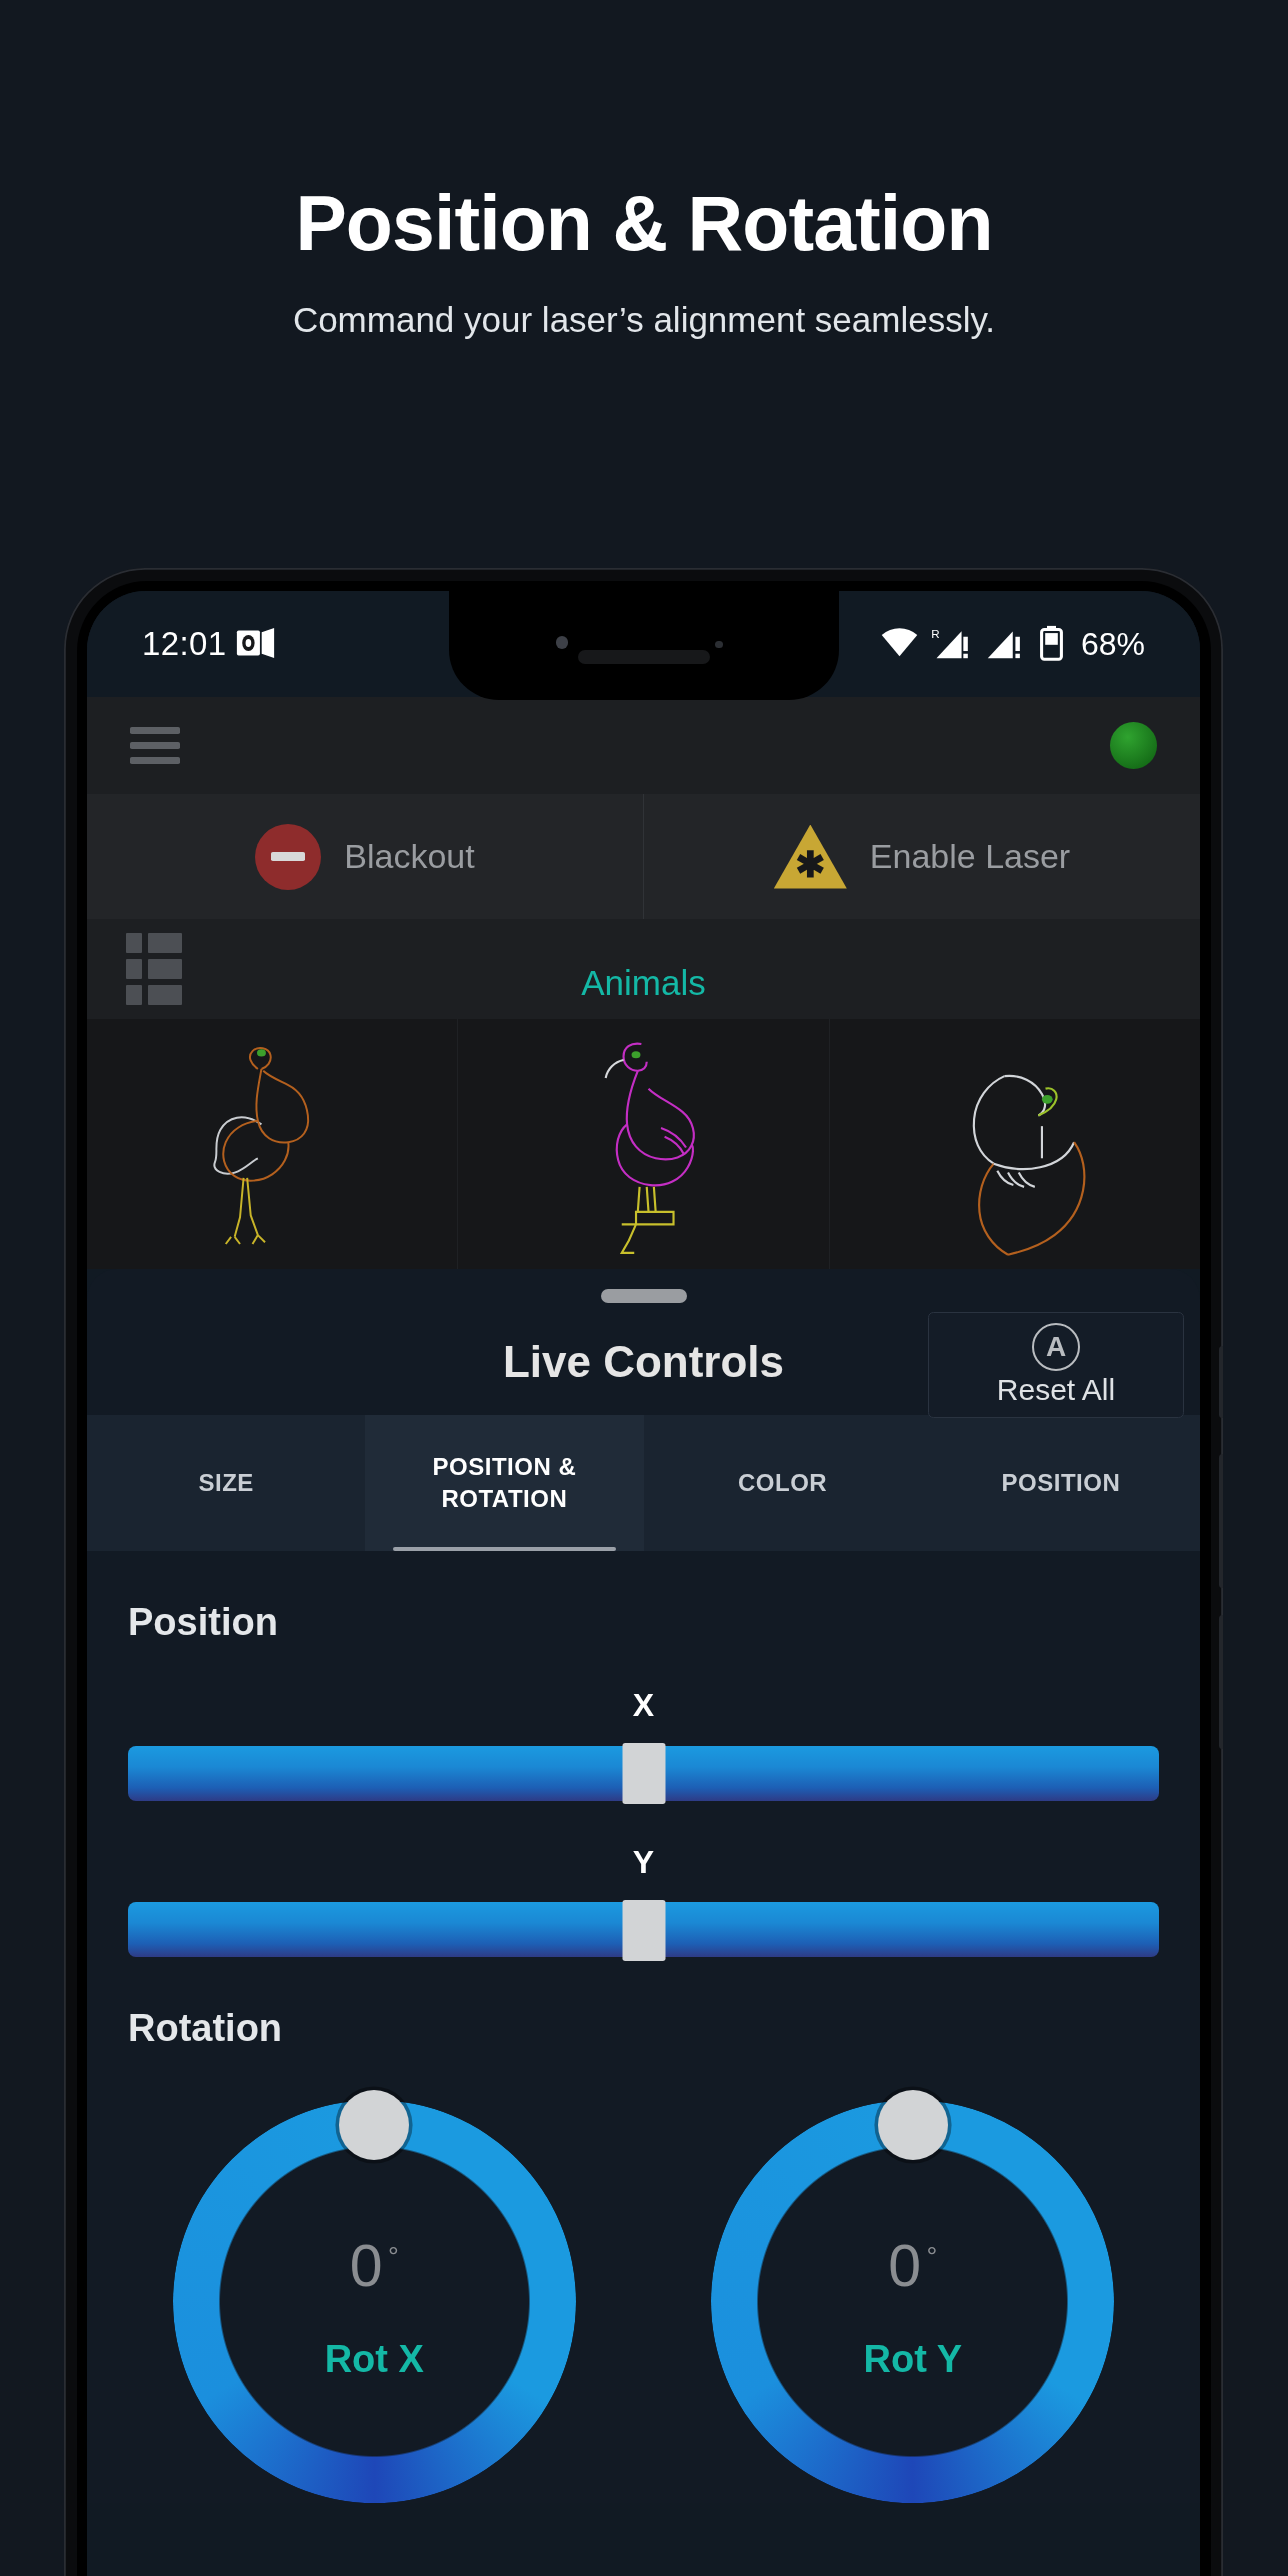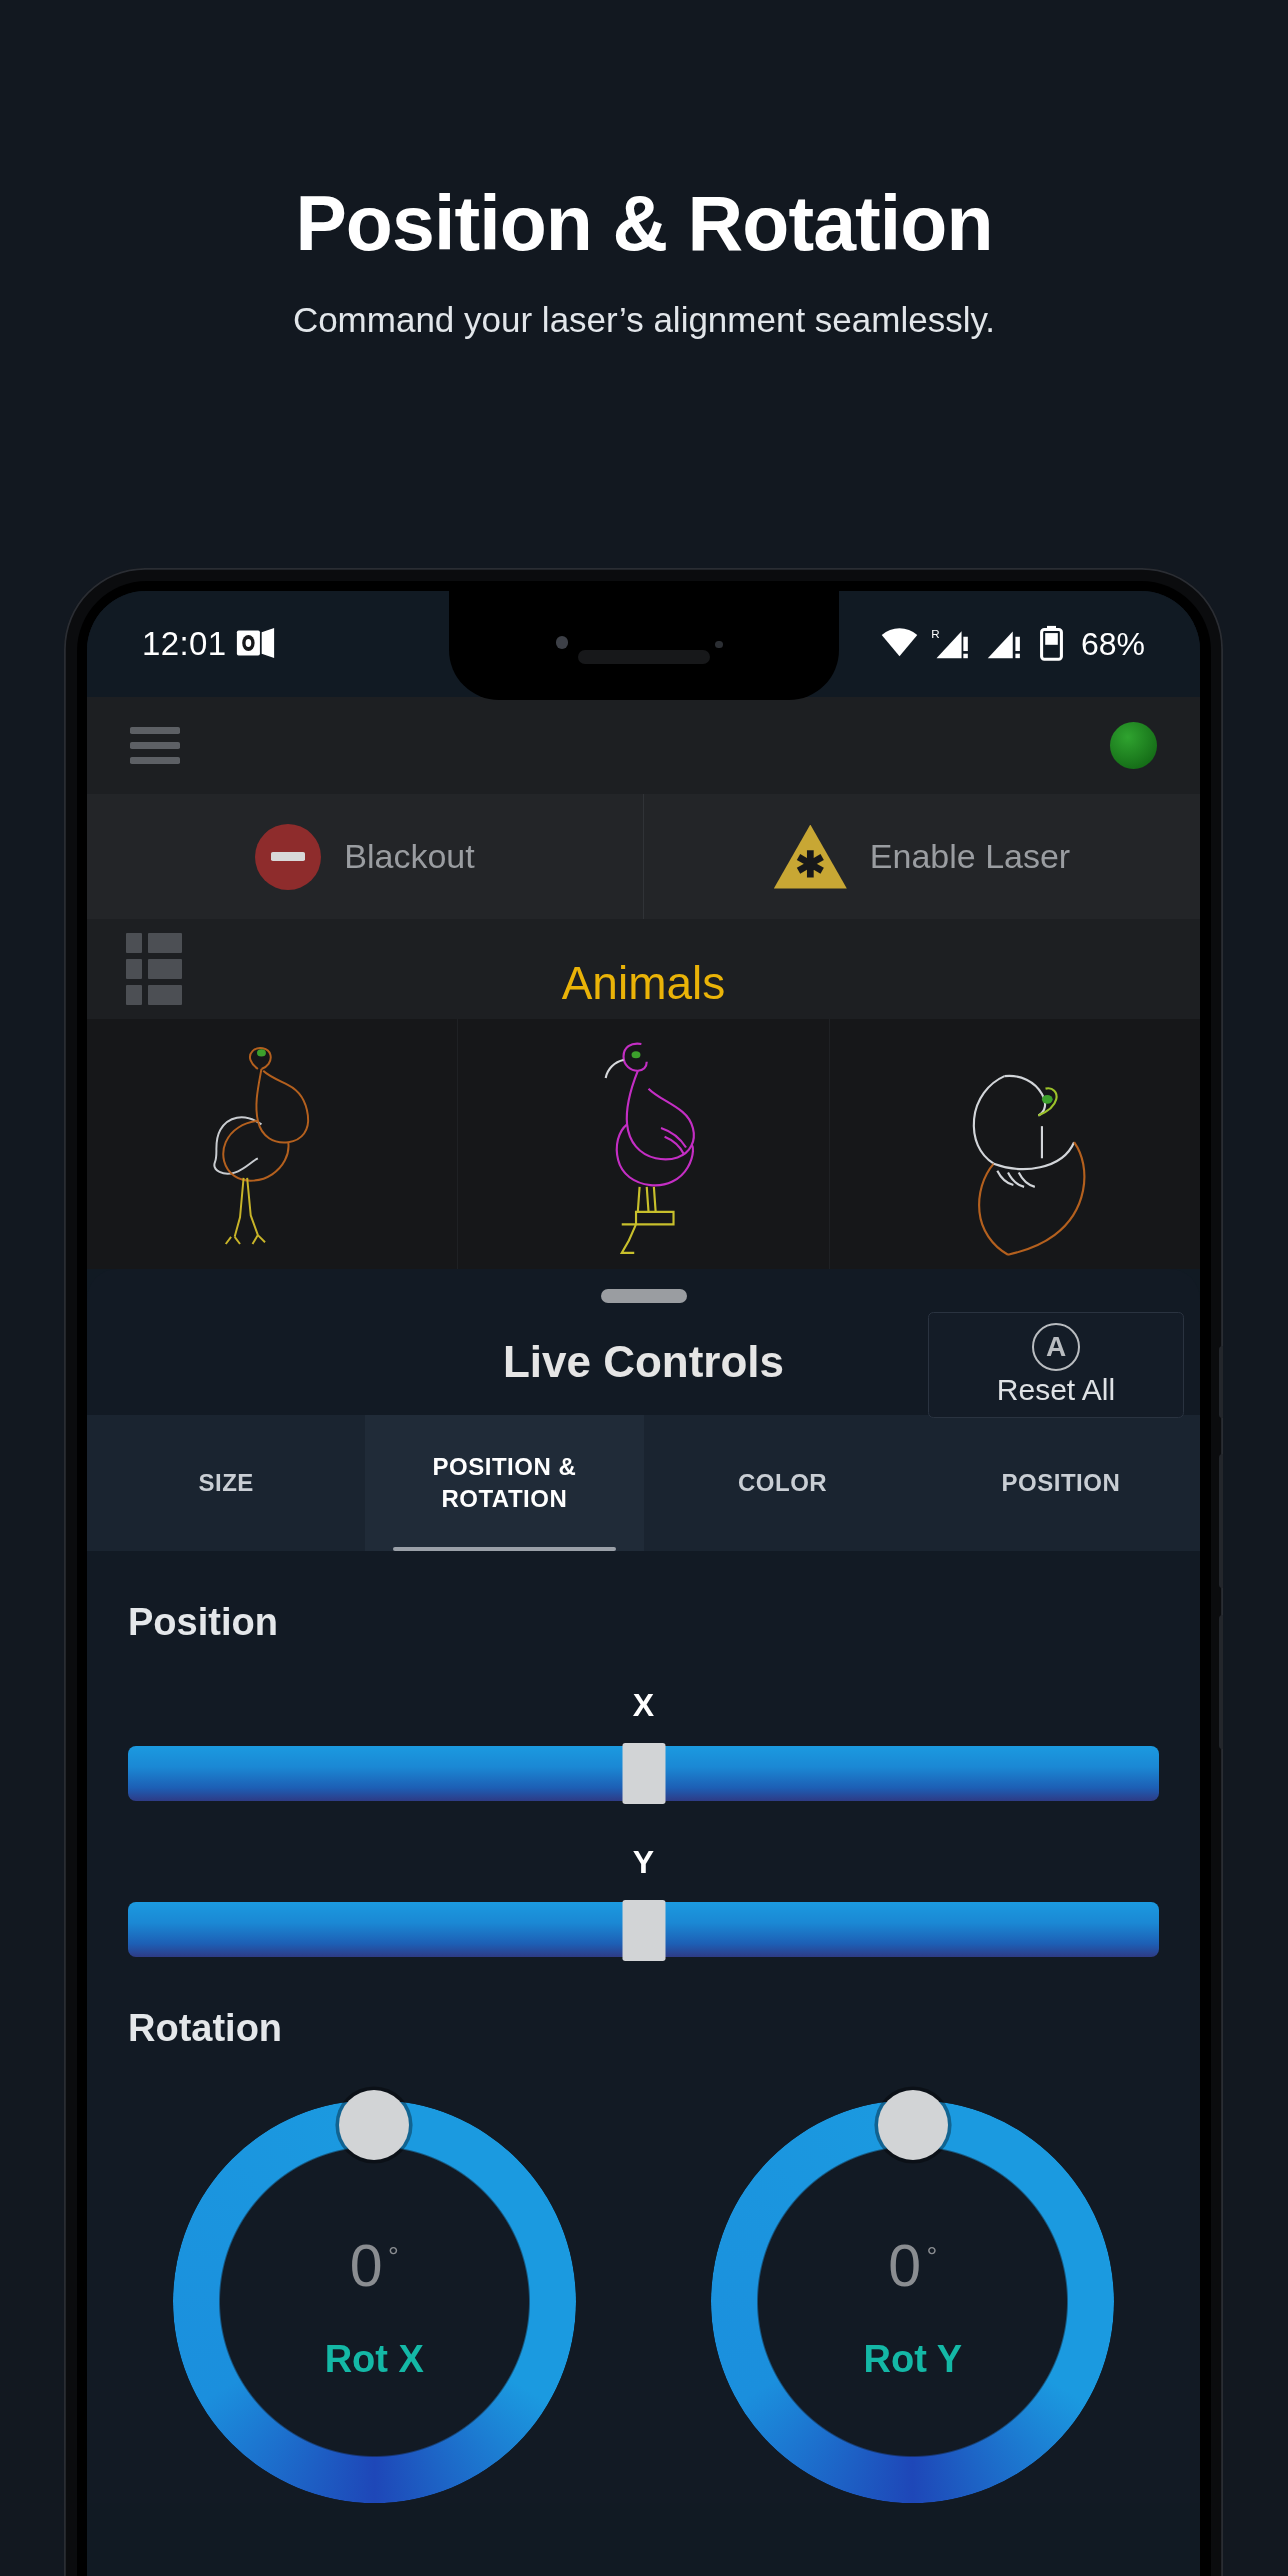--- a/index.html
+++ b/index.html
@@ -125,21 +125,21 @@
 
   
   .cat-row {
     height:100px; background:#1d1f22; display:flex; align-items:center;
     padding:0 39px; position:relative;
   }
   .grid-icon { display:grid; grid-template-columns:16px 34px; grid-auto-rows:19.7px; gap:6.3px; }
   .grid-icon i { background:#4c4f54; display:block; border-radius:0.9px; }
   .cat-title {
     position:absolute; left:0; right:0; text-align:center;
-    color:#eab308; font-size:46px;margin-top:28px;
+    color:#14b8a6; font-size:35px;margin-top:28px;
   }
 
   
   .thumbs { height:250px; display:flex; background:#161719; }
   .thumb { flex:1; position:relative; border-right:1.8px solid #1f2124; }
   .thumb:last-child { border-right:none; }
   .thumb svg { position:absolute; inset:0; width:100%; height:100%; }
 
   
   .sheet {

